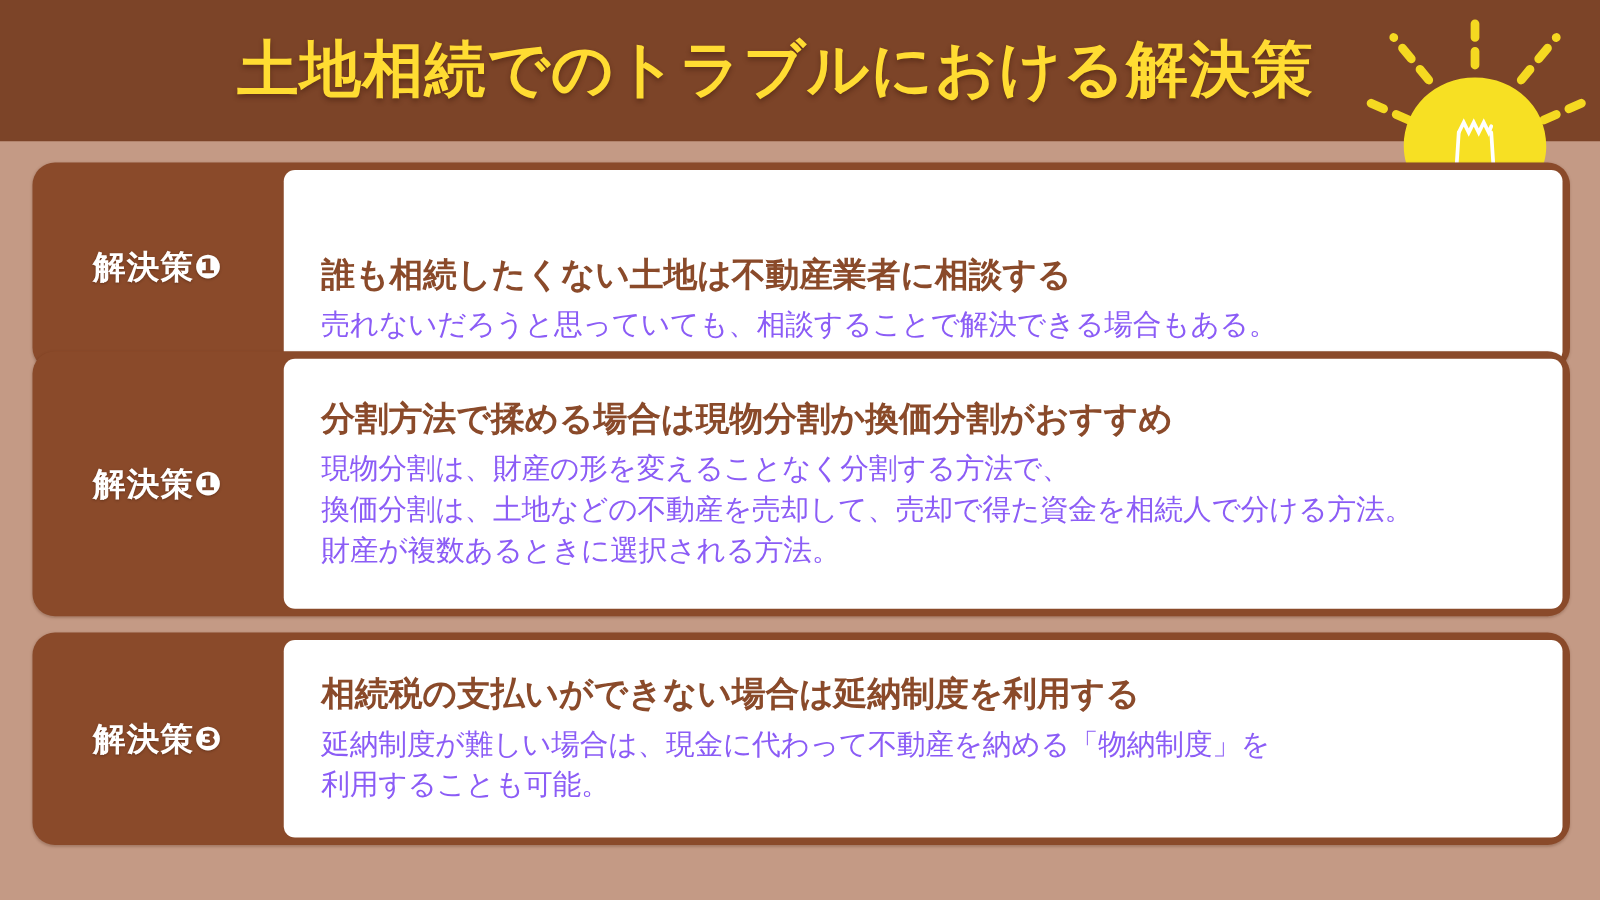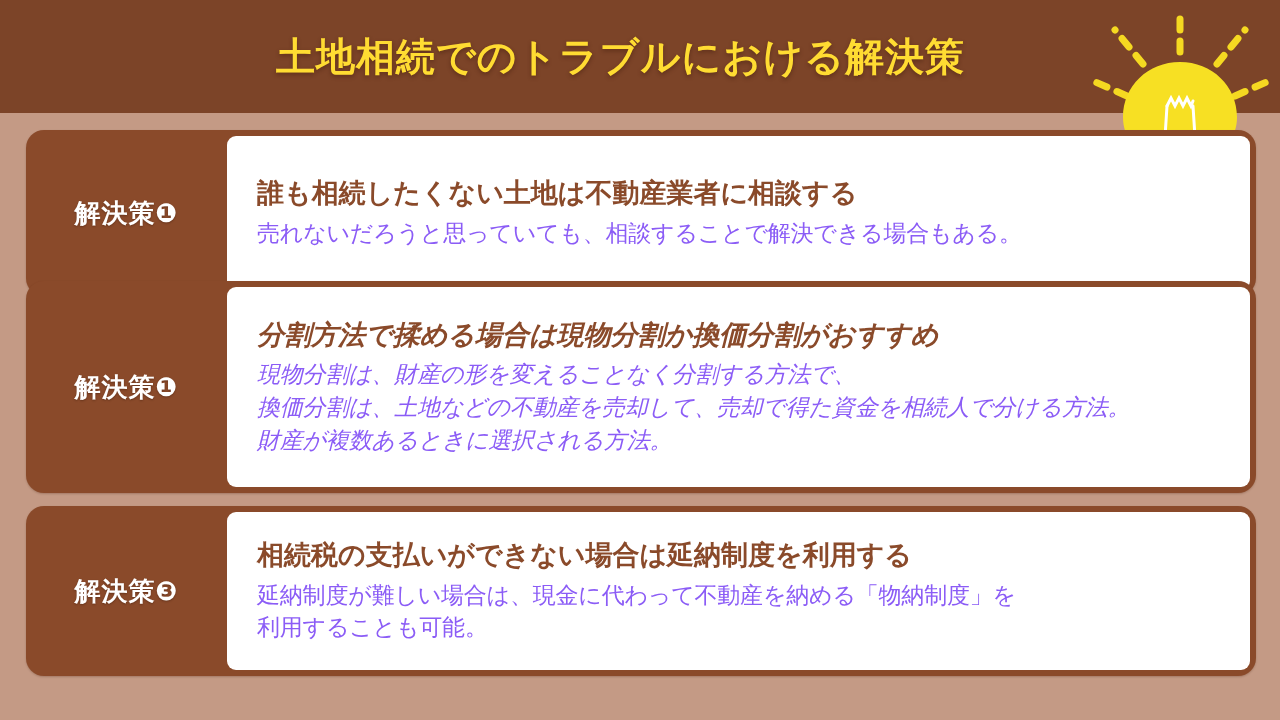--- a/index.html
+++ b/index.html
@@ -38,21 +38,21 @@
     left: 0;
     top: 0;
     width: 1280px;
     height: 113px;
     display: flex;
     align-items: center;
     justify-content: center;
     padding-right: 39px;
     box-sizing: border-box;
     color: #ffdc32;
-    font-size: 39px;
+    font-size: 49px;
     font-weight: bold;
     letter-spacing: 1px;
     line-height: 1;
     white-space: nowrap;
     text-shadow: 0 2px 4px rgba(60,25,10,.45);
   }
 
   
   #bulb-wrap {
     position: absolute;
@@ -115,22 +115,22 @@
     font-weight: 500;
     line-height: 1.42;
     letter-spacing: -0.2px;
     white-space: nowrap;
   }
 
   #card-1 { top: 130px;  height: 166px; }
   #card-2 { top: 281px;  height: 212px; }
   #card-3 { top: 506px;  height: 170px; }
 
-  #card-1 .card-panel { padding-top: 14px; padding-bottom: 14px; }
-  #card-2 .card-panel { padding-top: 14px; padding-bottom: 14px; font-style: italic; }
+  #card-1 .card-panel { padding-top: 14px; padding-bottom: 14px; justify-content: flex-end; }
+  #card-2 .card-panel { padding-top: 14px; padding-bottom: 14px; }
   #card-3 .card-panel { padding-top: 14px; padding-bottom: 14px; }
 </style>
 </head>
 <body>
 
 <div id="stage">
 
   <div id="header">
     <div id="header-title">土地相続でのトラブルにおける解決策</div>
   </div>

